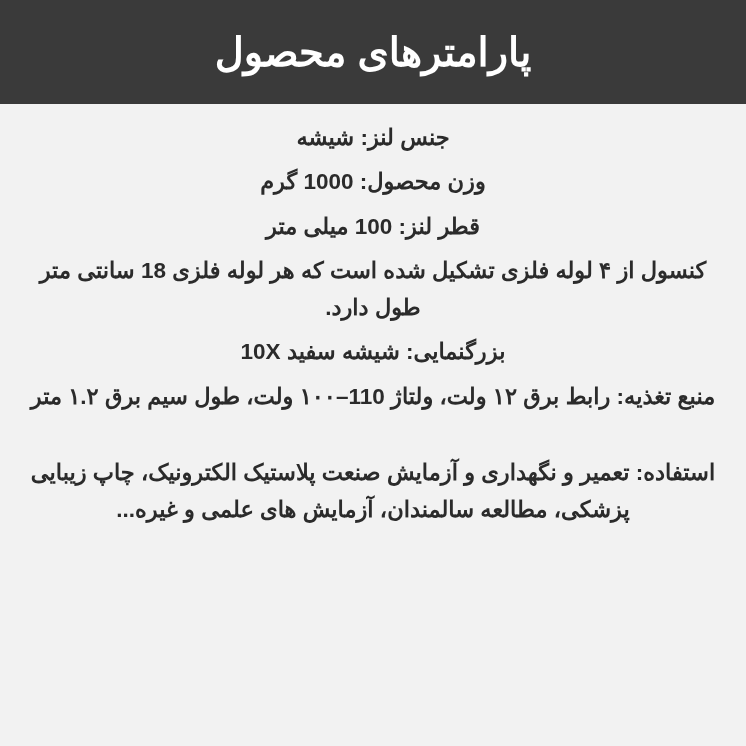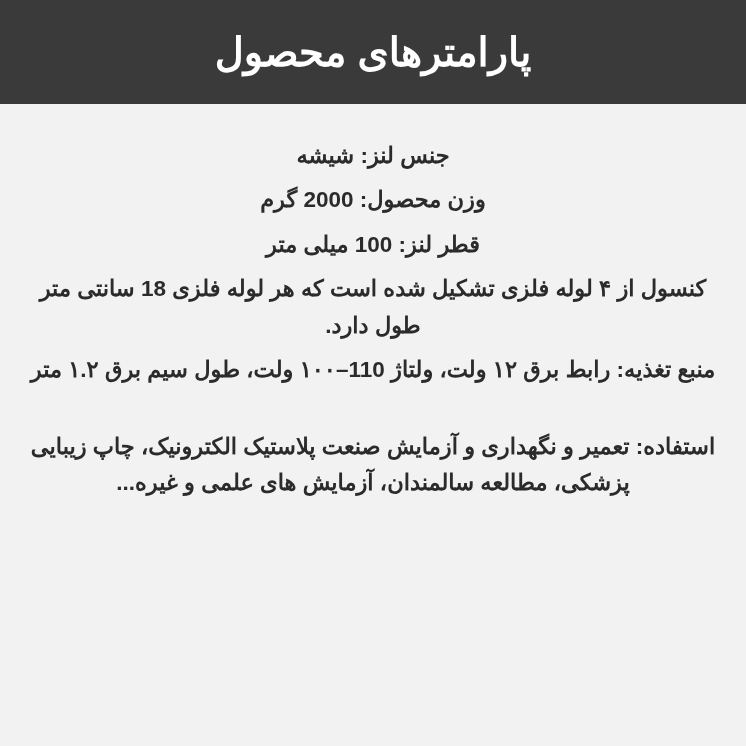--- a/index.html
+++ b/index.html
@@ -33,21 +33,21 @@
     color: #ffffff;
     font-size: 40px;
     font-weight: bold;
     letter-spacing: 0px;
     text-align: center;
     direction: rtl;
     line-height: 1.1;
     font-family: "Liberation Sans", sans-serif;
   }
   .content {
-    padding: 34px 18px 0 18px;
+    padding: 16px 18px 0 18px;
     direction: rtl;
     text-align: center;
     box-sizing: border-box;
   }
   .spec-line {
     color: #2b2b2b;
     font-size: 22.5px;
     font-weight: bold;
     line-height: 1.62;
     text-align: center;
@@ -67,20 +67,21 @@
 <body>
 
 <div class="page">
 
   <div class="header-bar">
     <div class="header-title">پارامترهای محصول</div>
   </div>
 
   <div class="content">
     <p class="spec-line">جنس لنز: شیشه</p>
-    <p class="spec-line">وزن محصول: 2000 گرم</p>
+    <p class="spec-line">وزن محصول: 1000 گرم</p>
     <p class="spec-line">قطر لنز: 100 میلی متر</p>
     <p class="spec-line">کنسول از ۴ لوله فلزی تشکیل شده است که هر لوله فلزی 18 سانتی متر طول دارد.</p>
+    <p class="spec-line">بزرگنمایی: شیشه سفید 10X</p>
     <p class="spec-line">منبع تغذیه: رابط برق ۱۲ ولت، ولتاژ 110–۱۰۰ ولت، طول سیم برق ۱.۲ متر</p>
     <p class="spec-line">استفاده: تعمیر و نگهداری و آزمایش صنعت پلاستیک الکترونیک، چاپ زیبایی پزشکی، مطالعه سالمندان، آزمایش های علمی و غیره...</p>
   </div>
 
 </div>
 
 </body></html>

